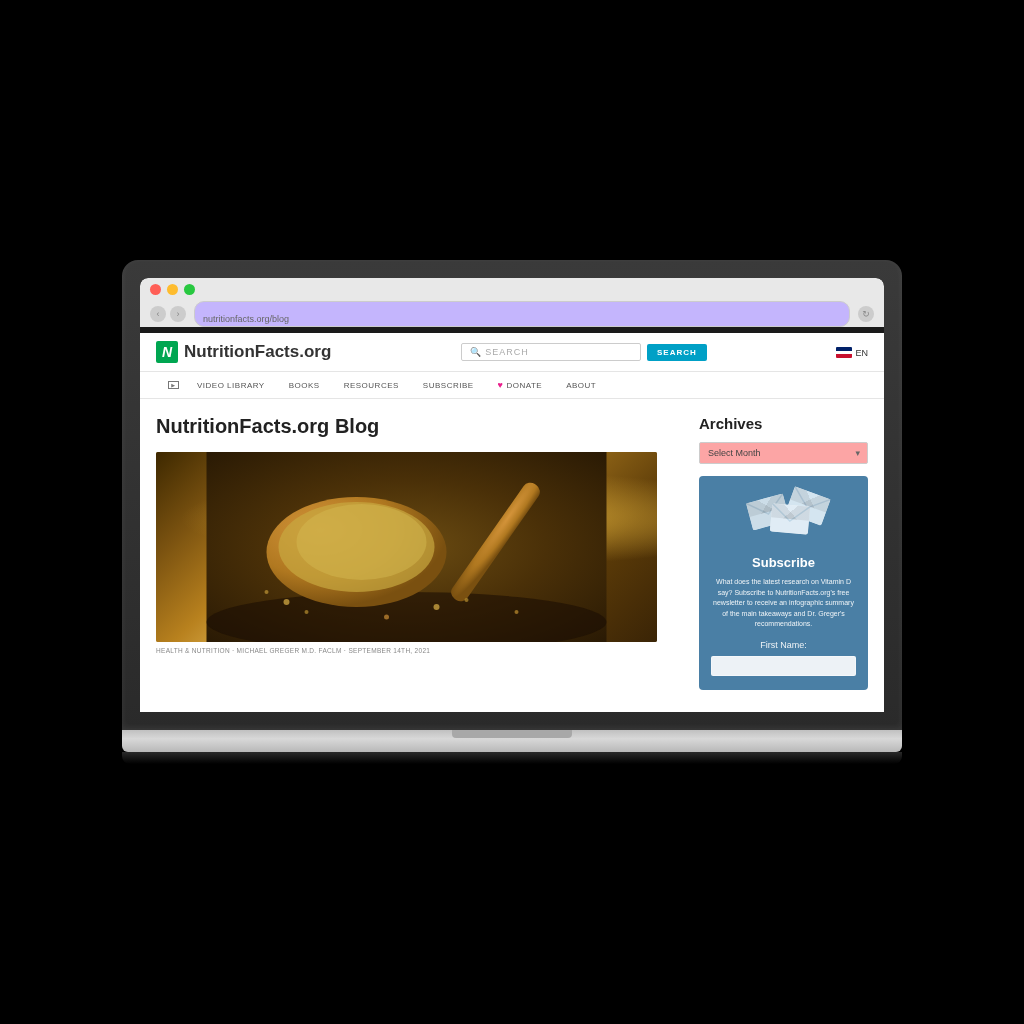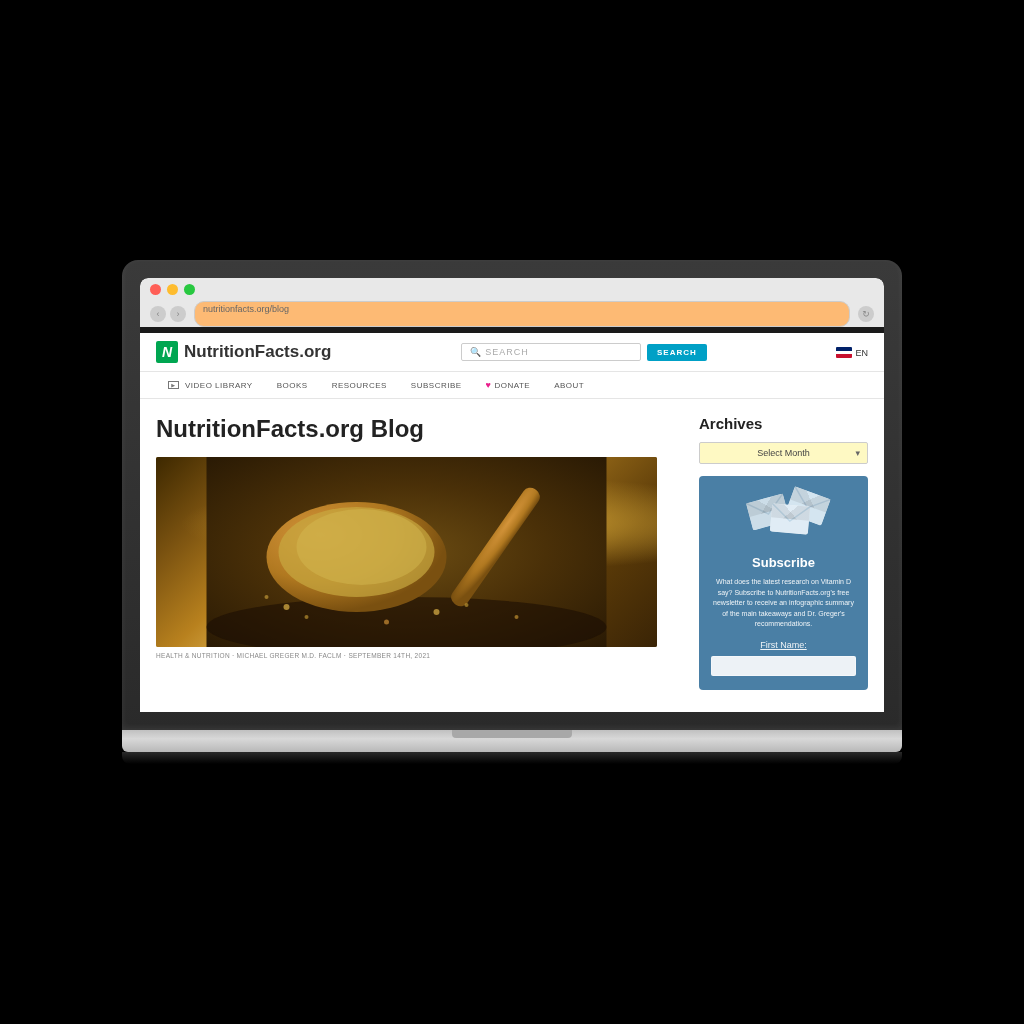--- a/index.html
+++ b/index.html
@@ -75,24 +75,24 @@
       align-items: center;
       justify-content: center;
       font-size: 9px;
       color: #888;
       cursor: pointer;
     }
 
     .browser-url-bar {
       flex: 1;
       height: 20px;
-      background: #fdba74;
+      background: #c4b5fd;
       border-radius: 10px;
       display: flex;
-      align-items: flex-end;
+      align-items: flex-start;
       padding: 12px 8px;
       font-size: 9px;
       color: #666;
       border: 1px solid #ccc;
     }
 
     .browser-refresh {
       width: 16px;
       height: 16px;
       background: #ccc;
@@ -216,21 +216,21 @@
 
     .nav-item {
       padding: 8px 12px;
       font-size: 8px;
       color: #555;
       letter-spacing: 0.5px;
       text-transform: uppercase;
       cursor: pointer;
       display: flex;
       align-items: center;
-      gap: 4px;
+      gap: 16px;
       white-space: nowrap;
     }
 
     .nav-item-donate {
       display: flex;
       align-items: center;
       gap: 3px;
     }
 
     .heart-icon {
@@ -245,21 +245,21 @@
       gap: 16px;
       background: #fff;
     }
 
     
     .main-left {
       flex: 1;
     }
 
     .blog-title {
-      font-size: 24px;
+      font-size: 20px;
       font-weight: bold;
       color: #222;
       margin-bottom: 14px;
     }
 
     .blog-image {
       width: 100%;
       height: 190px;
       background: linear-gradient(135deg, #8B6914 0%, #a07820 20%, #c8922a 40%, #7a5510 60%, #6b4e0e 80%, #5a3e0a 100%);
       border-radius: 2px;
@@ -316,24 +316,23 @@
       pointer-events: none;
     }
 
     .select-wrapper select {
       width: 100%;
       padding: 5px 8px;
       font-size: 9px;
       color: #444;
       border: 1px solid #ccc;
       border-radius: 2px;
-      background: #fef9c3;
+      background: #fca5a5;
       appearance: none;
       cursor: pointer;
-      text-align: center;
     }
 
     
     .subscribe-box {
       background: #4a7fa5;
       border-radius: 4px;
       padding: 14px 12px;
       text-align: center;
       color: white;
     }
@@ -397,21 +396,20 @@
       font-size: 7px;
       line-height: 1.5;
       color: rgba(255,255,255,0.9);
       margin-bottom: 10px;
     }
 
     .subscribe-label {
       font-size: 9px;
       color: rgba(255,255,255,0.9);
       margin-bottom: 5px;
-      text-decoration: underline;
     }
 
     .subscribe-input {
       width: 100%;
       padding: 4px 8px;
       font-size: 9px;
       border: 1px solid rgba(255,255,255,0.4);
       border-radius: 2px;
       background: rgba(255,255,255,0.9);
       color: #333;

